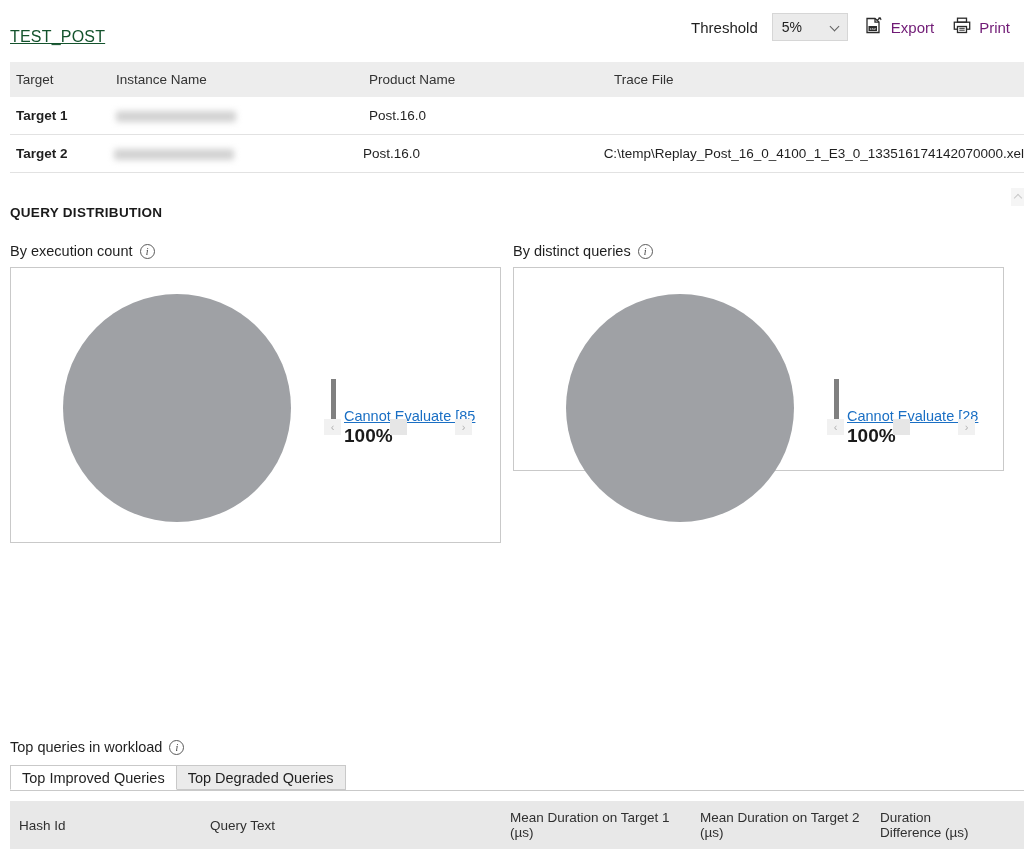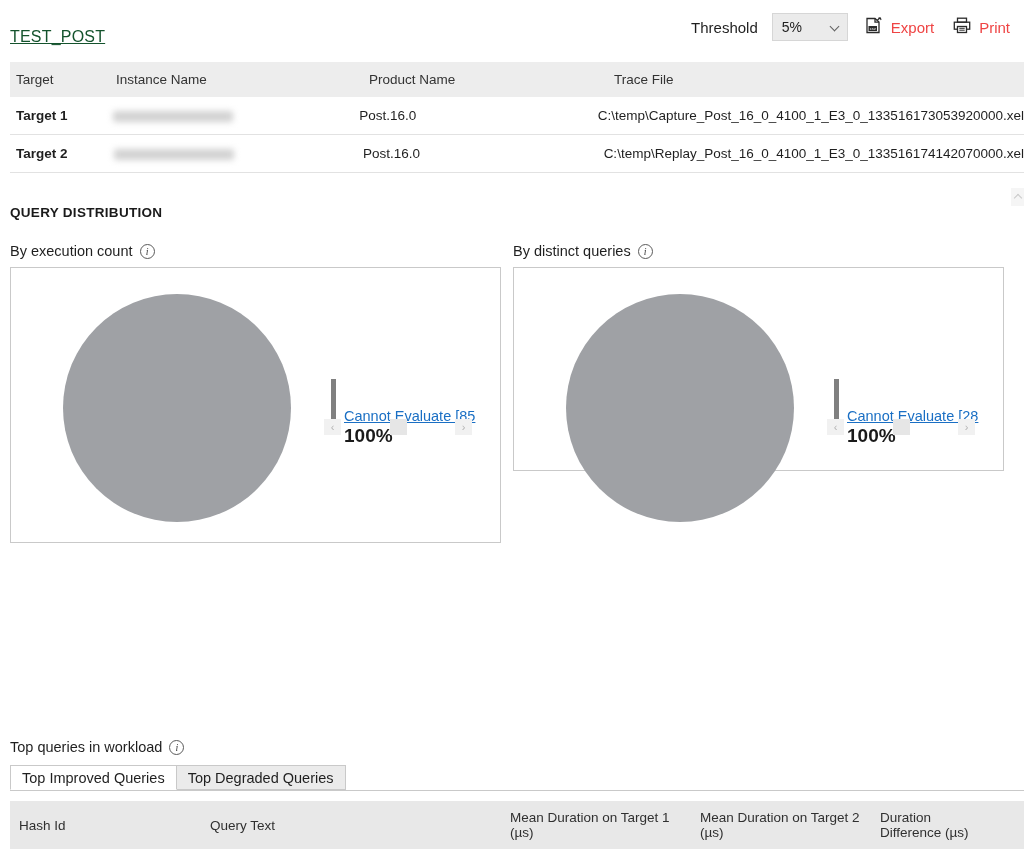--- a/index.html
+++ b/index.html
@@ -72,21 +72,21 @@
     width: 6px; height: 6px;
     border-right: 1.4px solid #333;
     border-bottom: 1.4px solid #333;
     transform: rotate(45deg);
   }
   .tool-btn {
     display: flex;
     align-items: center;
     gap: 7px;
     font-size: 15px;
-    color: #ef4444;
+    color: #701a75;
     cursor: pointer;
     padding: 2px 2px;
   }
 
   
   .targets {
     position: absolute;
     left: 10px;
     top: 62px;
     width: 1014px;
@@ -345,21 +345,20 @@
     <div class="c-target">Target</div>
     <div class="c-inst">Instance Name</div>
     <div class="c-prod">Product Name</div>
     <div class="c-trace">Trace File</div>
   </div>
 
   <div class="t-row first">
     <div class="c-target">Target 1</div>
     <div class="c-inst"><span class="redacted"></span></div>
     <div class="c-prod">Post.16.0</div>
-    <div class="c-trace">C:\temp\Capture_Post_16_0_4100_1_E3_0_133516173053920000.xel</div>
   </div>
 
   <div class="t-row">
     <div class="c-target">Target 2</div>
     <div class="c-inst"><span class="redacted"></span></div>
     <div class="c-prod">Post.16.0</div>
     <div class="c-trace">C:\temp\Replay_Post_16_0_4100_1_E3_0_133516174142070000.xel</div>
   </div>
 </div>
 

